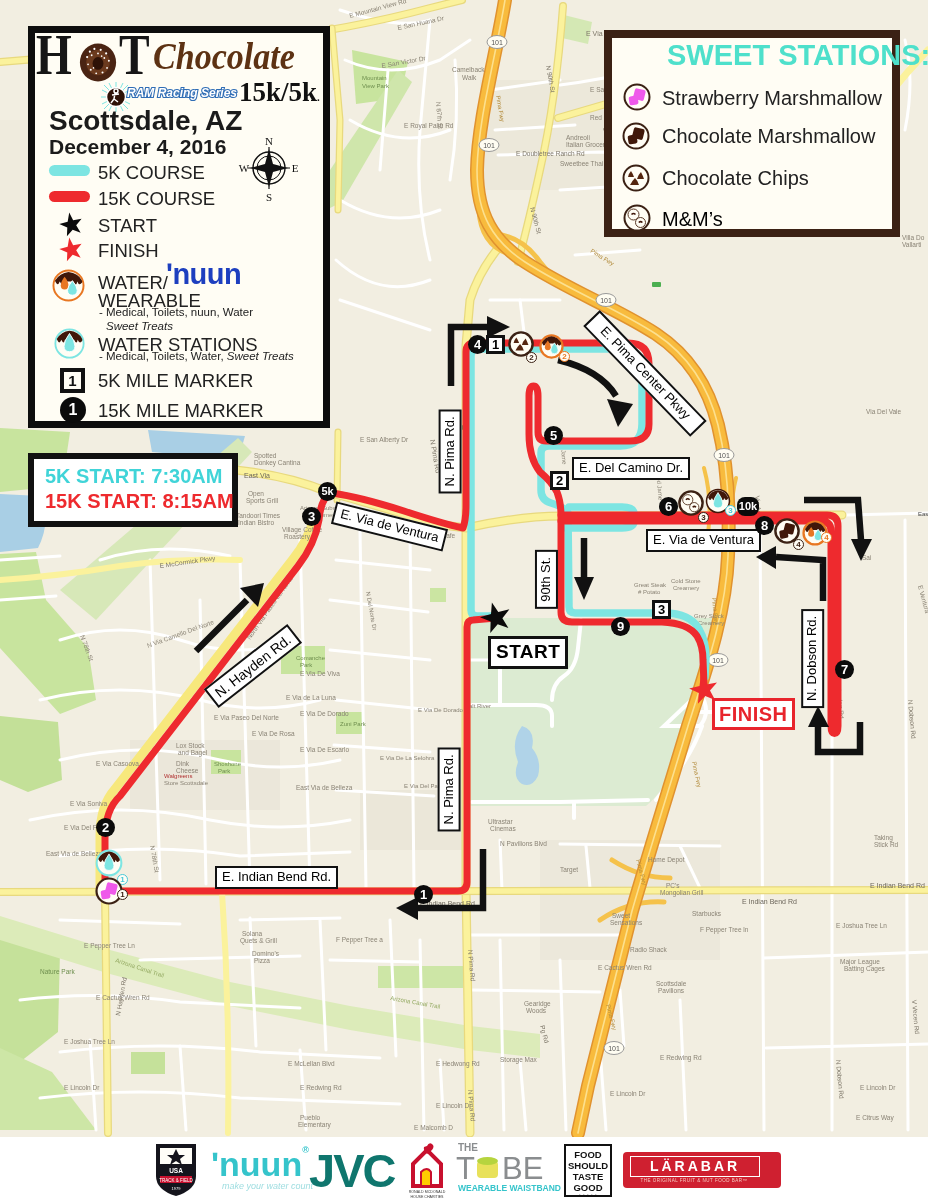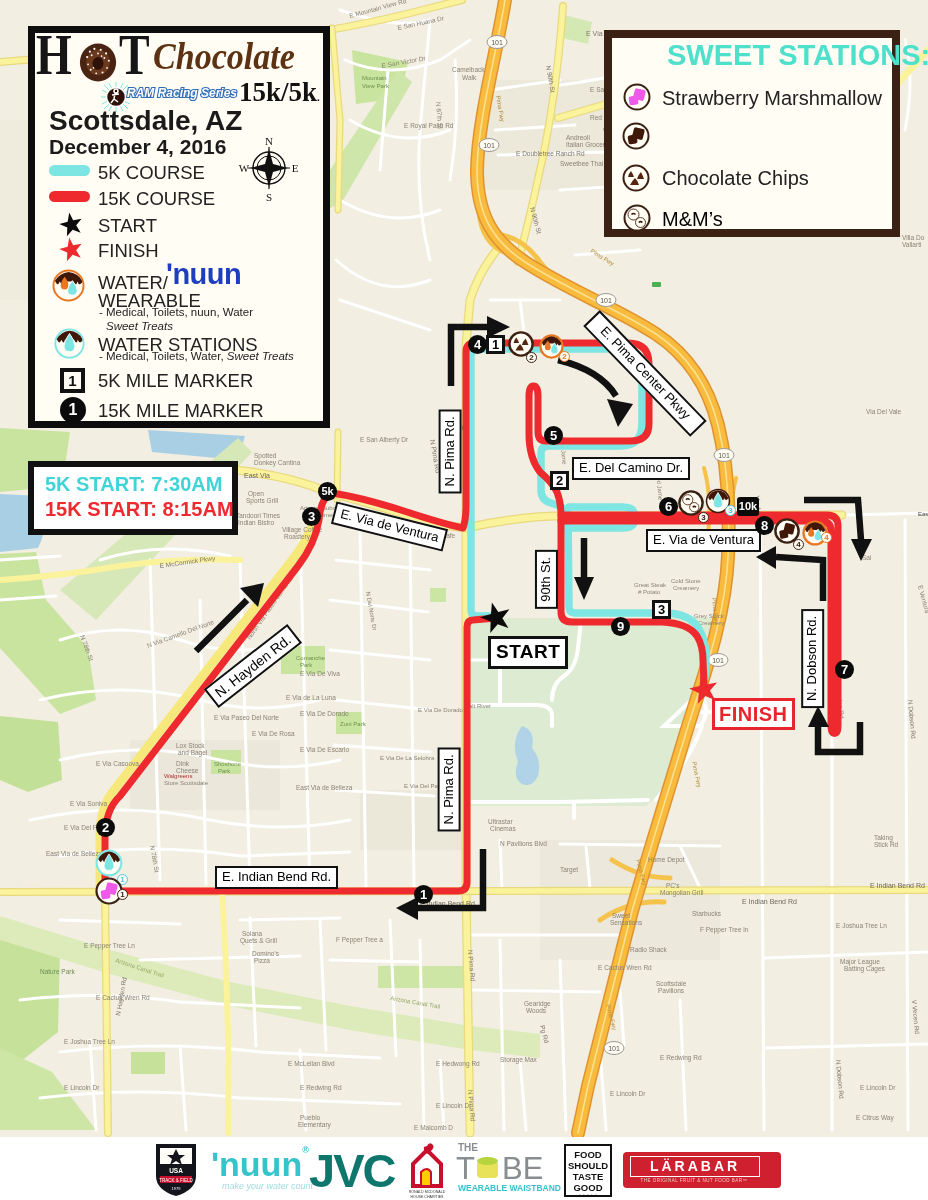--- a/index.html
+++ b/index.html
@@ -588,39 +588,40 @@
   <rect x="11" y="6" width="11" height="11" rx="2" fill="#ef59ea" transform="rotate(14 16 11)"></rect>
   <rect x="6" y="13" width="9" height="9" rx="2" fill="#ef59ea" transform="rotate(-10 10 17)"></rect>
  </svg>
  <div class="abs" style="left:50px;top:49px;font-size:20px;color:#222;white-space:nowrap;">Strawberry Marshmallow</div>
 
  <svg class="abs" style="left:10px;top:84px" width="28" height="28" viewBox="0 0 28 28">
   <circle cx="14" cy="14" r="12.5" fill="#fffdf4" stroke="#3b2114" stroke-width="2"></circle>
   <rect x="11" y="6" width="11" height="11" rx="2" fill="#40180a" transform="rotate(14 16 11)"></rect>
   <rect x="6" y="13" width="9" height="9" rx="2" fill="#40180a" transform="rotate(-10 10 17)"></rect>
  </svg>
+ <div class="abs" style="left:50px;top:87px;font-size:20px;color:#222;white-space:nowrap;">Chocolate Marshmallow</div>
 
  <svg class="abs" style="left:10px;top:126px" width="28" height="28" viewBox="0 0 28 28">
   <circle cx="14" cy="14" r="12.5" fill="#fffdf4" stroke="#3b2114" stroke-width="2"></circle>
   <path d="M9,7 Q11,10 12,13 Q9,13 6,13 Q7,9 9,7 Z" fill="#54250f"></path>
   <path d="M19,8 Q21,12 22,15 Q18,15 15,15 Q16,11 19,8 Z" fill="#54250f"></path>
   <path d="M13,14 Q16,17 17,21 Q12,21 8,21 Q10,17 13,14 Z" fill="#54250f"></path>
  </svg>
  <div class="abs" style="left:50px;top:129px;font-size:20px;color:#222;white-space:nowrap;">Chocolate Chips</div>
 
  <svg class="abs" style="left:11px;top:166px" width="28" height="28" viewBox="0 0 28 28">
   <circle cx="14" cy="14" r="12.5" fill="#fffdf4" stroke="#3b2114" stroke-width="2"></circle>
   <circle cx="10.5" cy="10.5" r="5.5" fill="none" stroke="#5a3a28" stroke-width="1"></circle>
   <circle cx="17.5" cy="18.5" r="5" fill="none" stroke="#5a3a28" stroke-width="1"></circle>
   <path d="M8.5,10.5 q2,-2 4,0 M15.8,18.5 q1.8,-1.8 3.6,0" stroke="#40180a" stroke-width="1.6" fill="none"></path>
  </svg>
  <div class="abs" style="left:50px;top:170px;font-size:20px;color:#000000;white-space:nowrap;">M&amp;M’s</div>
 </div>
 
-<div class="abs" style="left:28px;top:453px;width:210px;height:74px;background:#fff;border:6px solid #111;box-sizing:border-box;margin-top:8px;">
+<div class="abs" style="left:28px;top:453px;width:210px;height:74px;background:#fff;border:6px solid #111;box-sizing:border-box;">
 
  <div class="abs" style="left:11px;top:6px;font-size:20px;font-weight:bold;color:#40d4d8;white-space:nowrap;">5K START: 7:30AM</div>
  <div class="abs" style="left:11px;top:31px;font-size:20px;font-weight:bold;color:#ee2a2e;white-space:nowrap;">15K START: 8:15AM</div>
 </div>
 
 <div class="lblbox" style="left:408px;top:440px;transform:rotate(-90deg);">N. Pima Rd.</div>
 
 <div class="lblbox" style="left:568px;top:362px;width:140px;transform:rotate(46deg);">E. Pima Center Pkwy</div>
 
 <div class="lblbox" style="left:572px;top:457px;">E. Del Camino Dr.</div>
@@ -656,21 +657,21 @@
 <div class="mk" style="left:659px;top:497px;">6</div>
 
 <div class="mk" style="left:835px;top:660px;">7</div>
 
 <div class="mk" style="left:755px;top:516px;">8</div>
 
 <div class="mk" style="left:611px;top:617px;">9</div>
 
 <div class="mk" style="left:318px;top:482px;font-size:11px;">5k</div>
 
-<div class="mk" style="left:737px;top:497px;width:22px;font-size:11px;border-radius:3px;">10k</div>
+<div class="mk" style="left:737px;top:497px;width:22px;font-size:11px;border-radius:8px;">10k</div>
 
 <div class="mk5" style="left:486px;top:335px;">1</div>
 
 <div class="mk5" style="left:550px;top:471px;">2</div>
 
 <div class="mk5" style="left:652px;top:600px;">3</div>
 
 <svg class="abs" style="left:508px;top:331px" width="26" height="26" viewBox="0 0 28 28">
  <circle cx="14" cy="14" r="12.5" fill="#fffdf4" stroke="#3b2114" stroke-width="2.6"></circle>
  <path d="M9,7 Q11,10 12,13 Q9,13 6,13 Q7,9 9,7 Z" fill="#54250f"></path>

